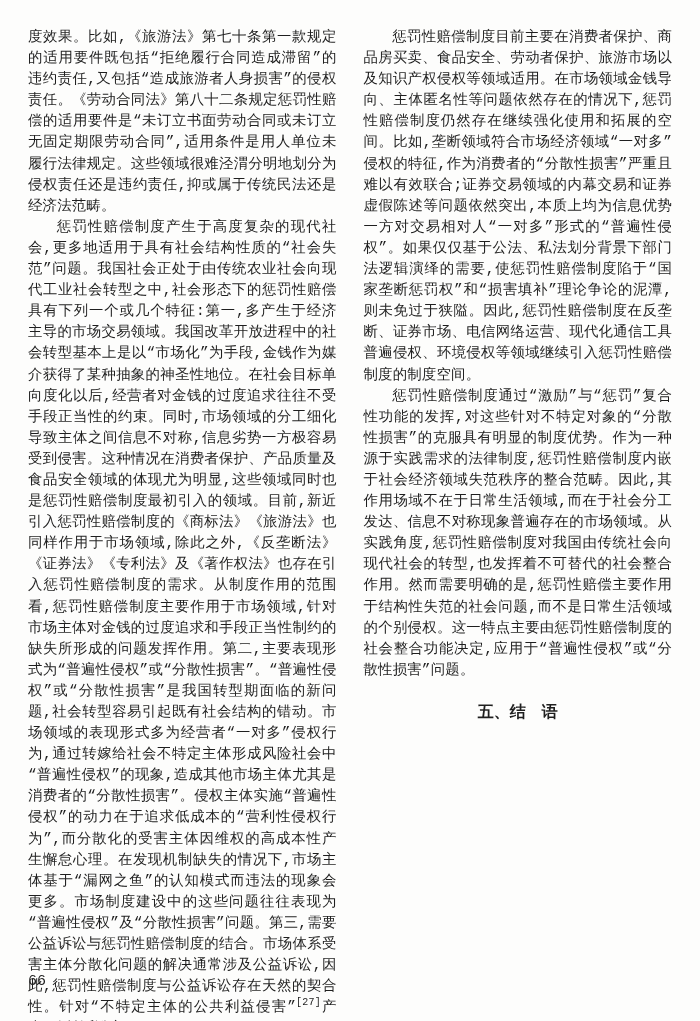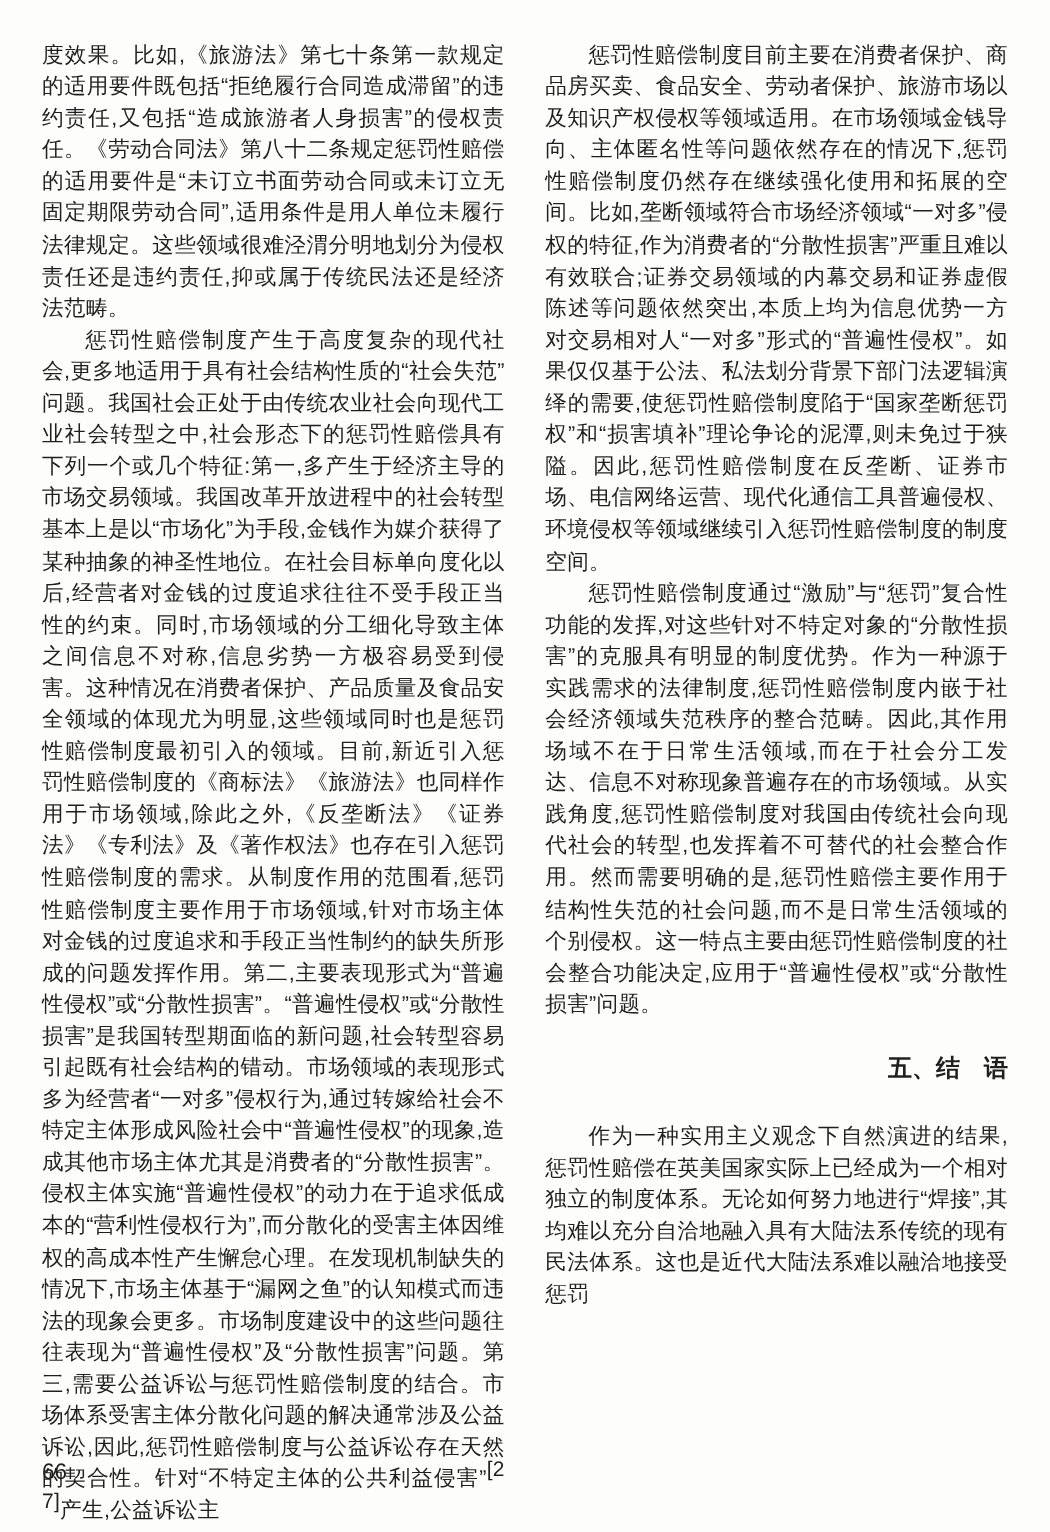--- a/index.html
+++ b/index.html
@@ -7,21 +7,21 @@
     padding: 0;
     background: #ffffff;
   }
   .page {
     position: relative;
     width: 700px;
     height: 1021px;
     box-sizing: border-box;
     background: #fdfdfc;
     padding: 27px 28px 0 28px;
-    font-family: Liberation Sans, sans-serif;
+    font-family: Liberation Mono, monospace;
     color: #1f1f1f;
     overflow: hidden;
   }
   .columns {
     display: flex;
     gap: 27px;
   }
   .column {
     width: 309px;
     box-sizing: border-box;
@@ -32,29 +32,29 @@
     line-height: 21.1px;
     text-align: justify;
     text-justify: inter-ideograph;
     word-break: break-all;
     letter-spacing: 0.2px;
   }
   .para.indent {
     text-indent: 2em;
   }
   .footnote-ref {
-    font-size: 14px;
+    font-size: 10px;
     line-height: 0;
     vertical-align: super;
   }
   .section-heading {
     margin: 21px 0 24px 0;
     font-size: 16px;
     font-weight: bold;
-    text-align: right;
+    text-align: center;
     line-height: 22px;
   }
   .page-number {
     position: absolute;
     left: 28px;
     bottom: 32px;
     font-size: 15px;
     line-height: 15px;
     color: #1f1f1f;
   }
@@ -67,19 +67,18 @@
 
     <div class="column">
       <p class="para">度效果。比如,《旅游法》第七十条第一款规定的适用要件既包括“拒绝履行合同造成滞留”的违约责任,又包括“造成旅游者人身损害”的侵权责任。《劳动合同法》第八十二条规定惩罚性赔偿的适用要件是“未订立书面劳动合同或未订立无固定期限劳动合同”,适用条件是用人单位未履行法律规定。这些领域很难泾渭分明地划分为侵权责任还是违约责任,抑或属于传统民法还是经济法范畴。</p>
       <p class="para indent"><span>惩罚性赔偿制度产生于高度复杂的现代社会,更多地适用于具有社会结构性质的“社会失范”问题。我国社会正处于由传统农业社会向现代工业社会转型之中,社会形态下的惩罚性赔偿具有下列一个或几个特征:第一,多产生于经济主导的市场交易领域。我国改革开放进程中的社会转型基本上是以“市场化”为手段,金钱作为媒介获得了某种抽象的神圣性地位。在社会目标单向度化以后,经营者对金钱的过度追求往往不受手段正当性的约束。同时,市场领域的分工细化导致主体之间信息不对称,信息劣势一方极容易受到侵害。这种情况在消费者保护、产品质量及食品安全领域的体现尤为明显,这些领域同时也是惩罚性赔偿制度最初引入的领域。目前,新近引入惩罚性赔偿制度的《商标法》《旅游法》也同样作用于市场领域,除此之外,《反垄断法》《证券法》《专利法》及《著作权法》也存在引入惩罚性赔偿制度的需求。从制度作用的范围看,惩罚性赔偿制度主要作用于市场领域,针对市场主体对金钱的过度追求和手段正当性制约的缺失所形成的问题发挥作用。第二,主要表现形式为“普遍性侵权”或“分散性损害”。“普遍性侵权”或“分散性损害”是我国转型期面临的新问题,社会转型容易引起既有社会结构的错动。市场领域的表现形式多为经营者“一对多”侵权行为,通过转嫁给社会不特定主体形成风险社会中“普遍性侵权”的现象,造成其他市场主体尤其是消费者的“分散性损害”。侵权主体实施“普遍性侵权”的动力在于追求低成本的“营利性侵权行为”,而分散化的受害主体因维权的高成本性产生懈怠心理。在发现机制缺失的情况下,市场主体基于“漏网之鱼”的认知模式而违法的现象会更多。市场制度建设中的这些问题往往表现为“普遍性侵权”及“分散性损害”问题。第三,需要公益诉讼与惩罚性赔偿制度的结合。市场体系受害主体分散化问题的解决通常涉及公益诉讼,因此,惩罚性赔偿制度与公益诉讼存在天然的契合性。针对“不特定主体的公共利益侵害”</span><sup class="footnote-ref">[27]</sup><span>产生,公益诉讼主</span></p>
     </div>
 
     <div class="column">
       <p class="para indent">惩罚性赔偿制度目前主要在消费者保护、商品房买卖、食品安全、劳动者保护、旅游市场以及知识产权侵权等领域适用。在市场领域金钱导向、主体匿名性等问题依然存在的情况下,惩罚性赔偿制度仍然存在继续强化使用和拓展的空间。比如,垄断领域符合市场经济领域“一对多”侵权的特征,作为消费者的“分散性损害”严重且难以有效联合;证券交易领域的内幕交易和证券虚假陈述等问题依然突出,本质上均为信息优势一方对交易相对人“一对多”形式的“普遍性侵权”。如果仅仅基于公法、私法划分背景下部门法逻辑演绎的需要,使惩罚性赔偿制度陷于“国家垄断惩罚权”和“损害填补”理论争论的泥潭,则未免过于狭隘。因此,惩罚性赔偿制度在反垄断、证券市场、电信网络运营、现代化通信工具普遍侵权、环境侵权等领域继续引入惩罚性赔偿制度的制度空间。</p>
       <p class="para indent">惩罚性赔偿制度通过“激励”与“惩罚”复合性功能的发挥,对这些针对不特定对象的“分散性损害”的克服具有明显的制度优势。作为一种源于实践需求的法律制度,惩罚性赔偿制度内嵌于社会经济领域失范秩序的整合范畴。因此,其作用场域不在于日常生活领域,而在于社会分工发达、信息不对称现象普遍存在的市场领域。从实践角度,惩罚性赔偿制度对我国由传统社会向现代社会的转型,也发挥着不可替代的社会整合作用。然而需要明确的是,惩罚性赔偿主要作用于结构性失范的社会问题,而不是日常生活领域的个别侵权。这一特点主要由惩罚性赔偿制度的社会整合功能决定,应用于“普遍性侵权”或“分散性损害”问题。</p>
       <h2 class="section-heading">五、结　语</h2>
-      <p class="para indent">作为一种实用主义观念下自然演进的结果,惩罚性赔偿在英美国家实际上已经成为一个相对独立的制度体系。无论如何努力地进行“焊接”,其均难以充分自洽地融入具有大陆法系传统的现有民法体系。这也是近代大陆法系难以融洽地接受惩罚</p>
     </div>
 
   </div>
 
   <div class="page-number">66</div>
 </div>
 
 </body></html>

